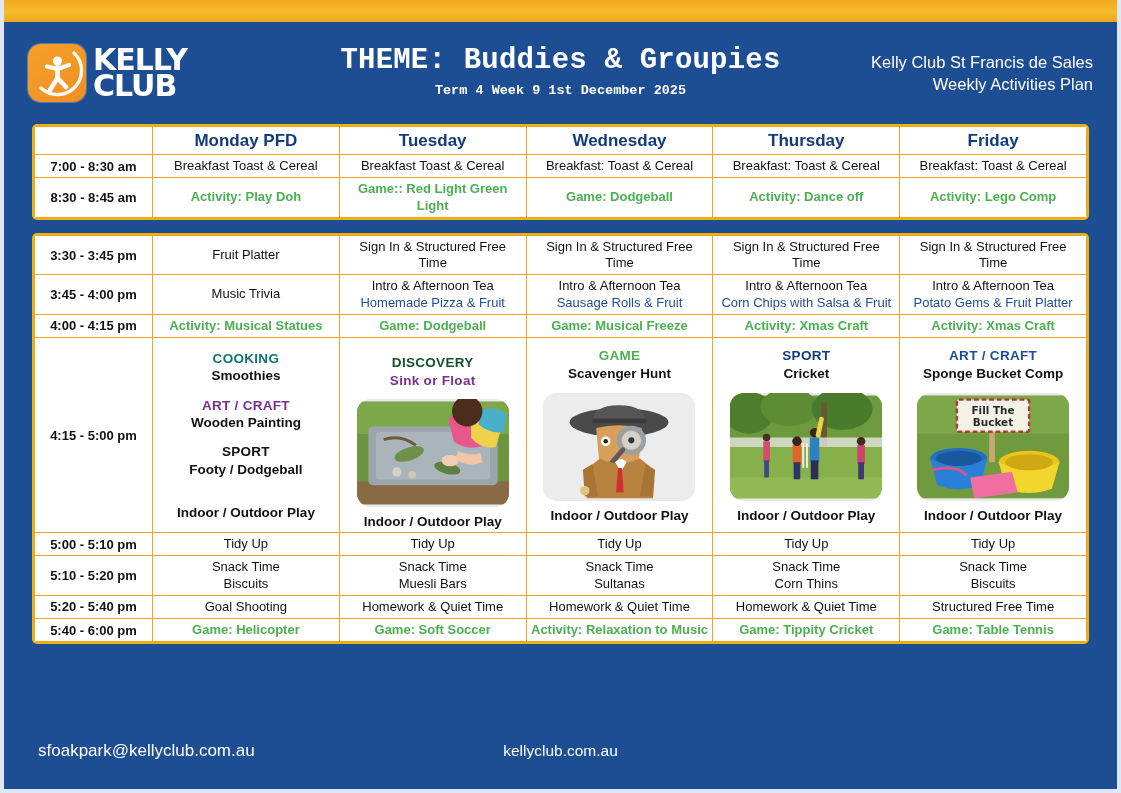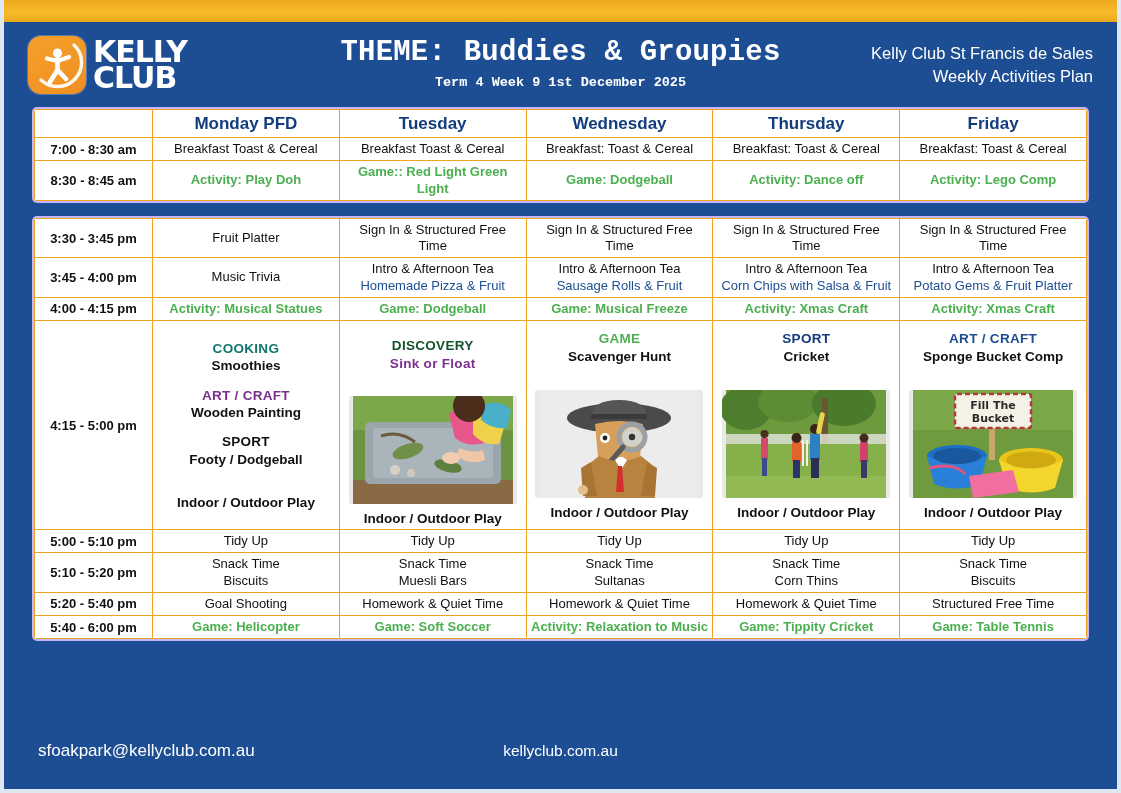--- a/index.html
+++ b/index.html
@@ -18,21 +18,21 @@
     border-right:4px solid #dfe7f2;
     border-bottom:4px solid #dfe7f2;
   }
   .topbar {
     height:22px;
     background:linear-gradient(180deg,#f0a81e 0%, #f6bb2a 55%, #e8a81c 100%);
   }
   
   .header {
     position:relative;
-    height:85px;
+    height:102px;
     padding:0 24px;
     display:flex;
     align-items:center;
     justify-content:space-between;
   }
   .logo-wrap { display:flex; align-items:center; gap:7px; width:300px; }
   .logo-mark {
     width:58px; height:58px;
     border-radius:13px;
     background:linear-gradient(145deg,#f6a02a 0%, #ef8f22 100%);
@@ -69,21 +69,21 @@
     width:300px;
     text-align:right;
     color:#ffffff;
     font-size:16.5px;
     line-height:1.35;
   }
   
   .sheet { padding:0 28px; }
   .block {
     background:#ffffff;
-    border:2px solid #c4b5fd;
+    border:2px solid #eab308;
     border-radius:5px;
     overflow:hidden;
   }
   .block + .block { margin-top:13px; }
   table.grid { width:100%; border-collapse:collapse; table-layout:fixed; }
   table.grid td, table.grid th {
     border:1.5px solid #f0a31e;
     text-align:center;
     vertical-align:middle;
     padding:3px 4px;
@@ -119,23 +119,23 @@
   .cat-art-blue { color:#1d4e93; }
   .cat-sport-black { color:#111111; }
   .cat-sport-navy { color:#123c7d; }
   .cat-discovery { color:#14532d;margin-top:13px; }
   .cat-discovery-sub { color:#7b2f8e; }
   .cat-game { color:#4caf50; }
   .gap-sm { height:11px; }
   .gap-lg { height:26px; }
   .io-play { font-size:13.5px; font-weight:bold; color:#111111; }
   .thumb {
-    width:168px; height:108px;
-    margin:24px auto 7px auto;
-    border-radius:2px;
+    width:152px; height:108px;
+    margin:10px auto 7px auto;
+    border-radius:14px;
     overflow:hidden;
     position:relative;
     background:#e9e9e9;
   }
   .thumb svg { display:block; width:100%; height:100%; }
   
   .footer {
     position:absolute;
     left:0; right:0; bottom:6px;
     height:64px;

